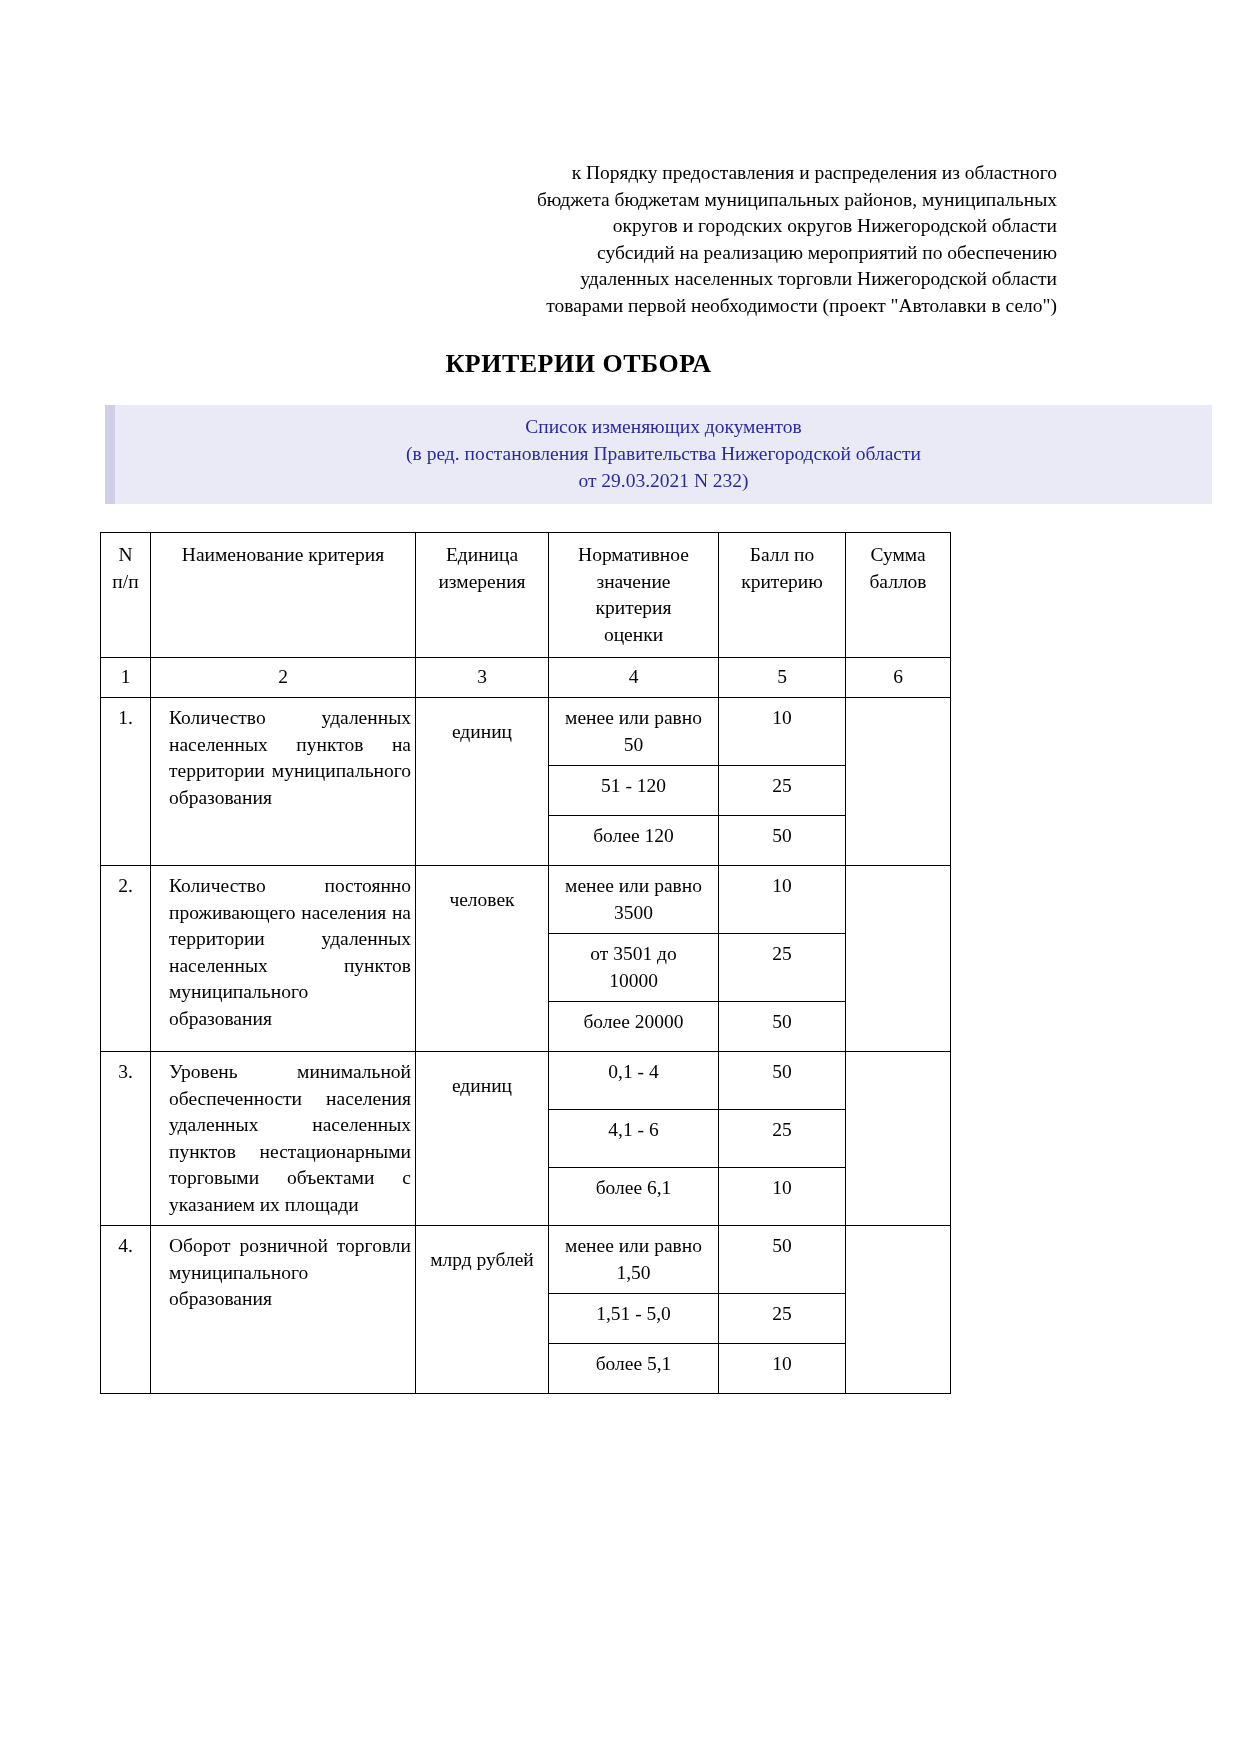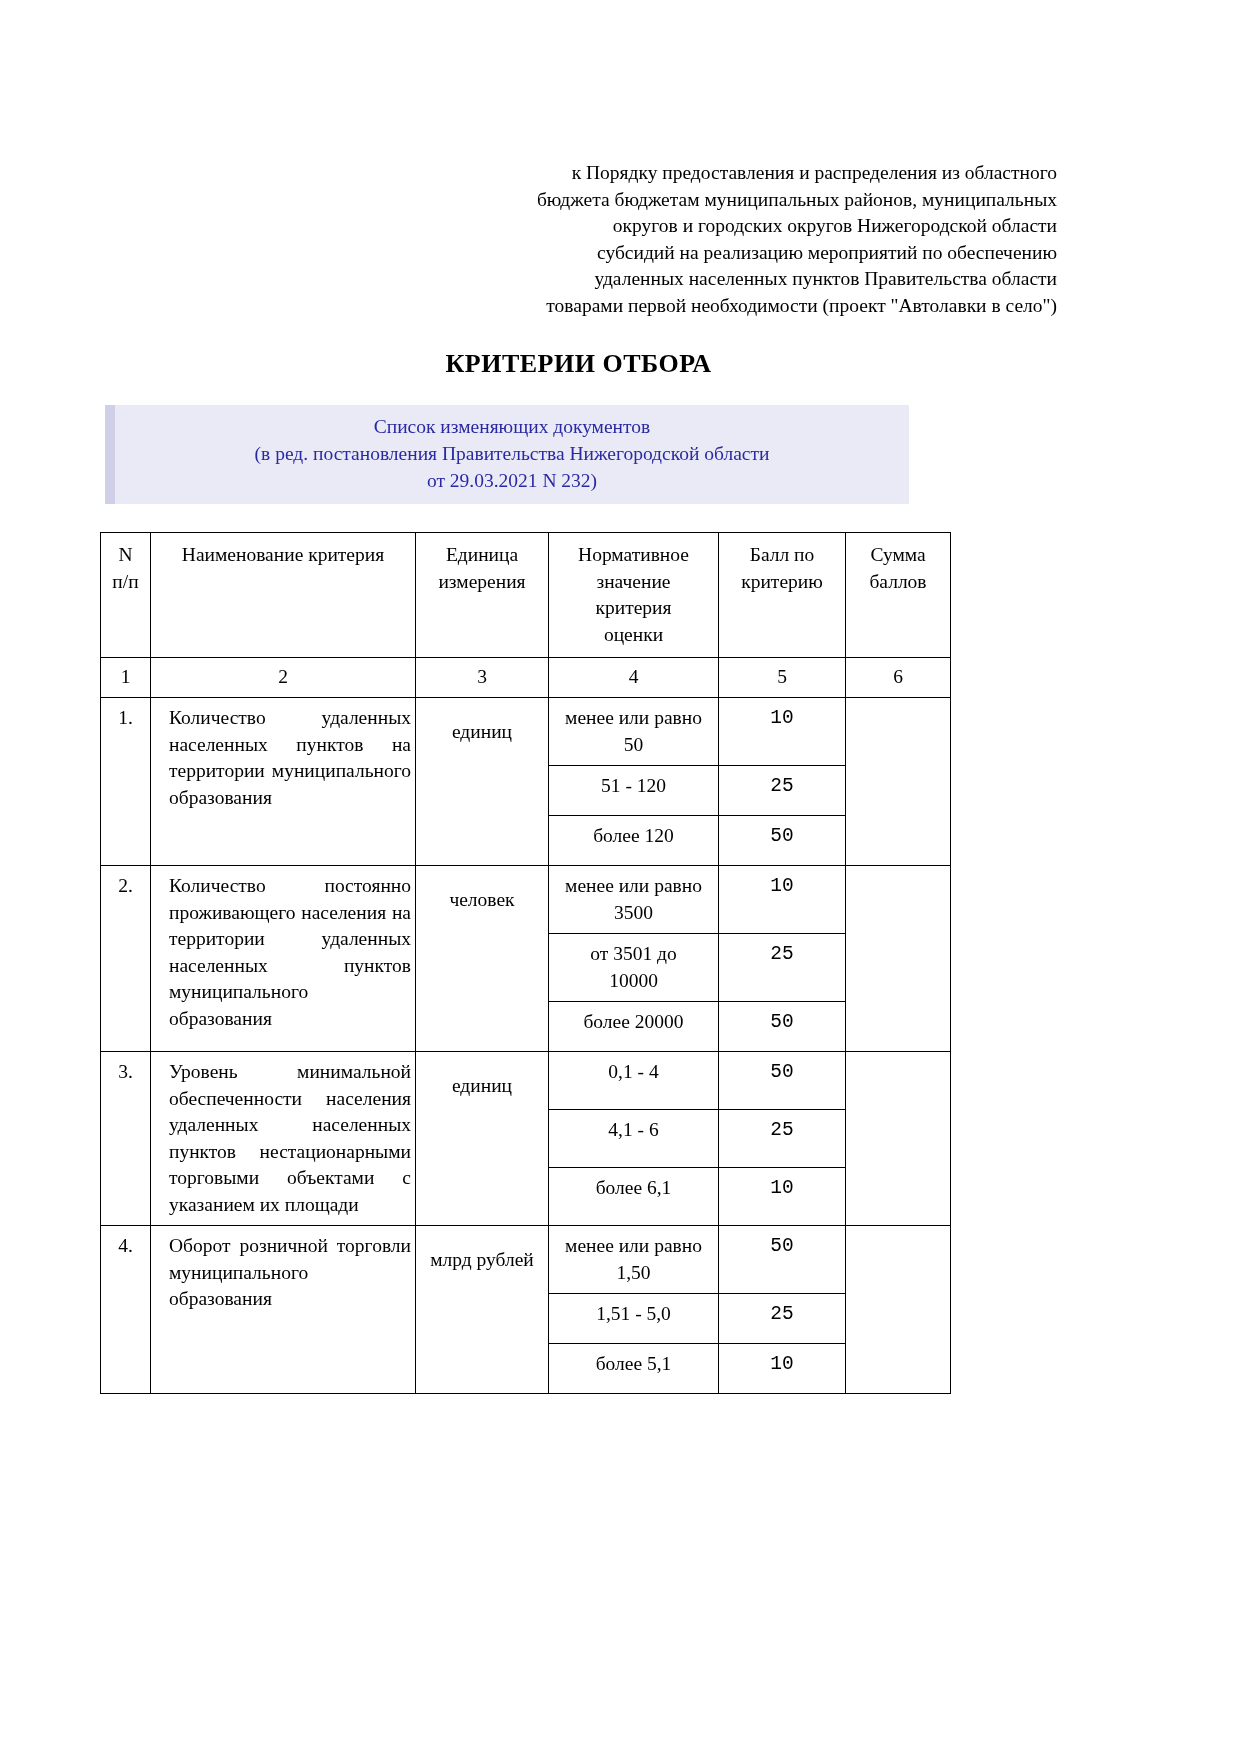--- a/index.html
+++ b/index.html
@@ -25,21 +25,21 @@
     margin: 30px 0 0 100px;
     width: 957px;
     text-align: center;
     font-size: 26px;
     font-weight: bold;
     letter-spacing: 0.5px;
   }
 
   .note-box {
     margin: 26px 0 0 105px;
-    width: 804px;
+    width: 1107px;
     position: relative;
     background: var(--note-bg, #eaeaf6);
     color: var(--note-text, #2929a3);
     text-align: center;
     font-size: 19.5px;
     line-height: 27px;
     padding: 8px 14px 10px 24px;
   }
   .note-box::before {
     content: "";
@@ -72,32 +72,32 @@
   td.colnum {
     text-align: center;
     padding: 6px 4px;
     height: 40px;
   }
   tr.sub { height: 50px; }
   td.num   { text-align: center; padding: 7px 4px; }
   td.crit  { text-align: justify; padding: 7px 4px 7px 18px; }
   td.unit  { text-align: center;  padding: 21px 6px; }
   td.val   { text-align: center;  padding: 7px 8px; white-space: pre-line; }
-  td.score { text-align: center;  padding: 7px 11px; font-family: Liberation Mono, monospace; }
+  td.score { text-align: center;  padding: 7px 11px; }
   td.sum   { padding: 7px 6px; }
 </style>
 </head>
 <body>
 
 <div class="appendix">
     <div class="line">к Порядку предоставления и распределения из областного</div>
     <div class="line">бюджета бюджетам муниципальных районов, муниципальных</div>
     <div class="line">округов и городских округов Нижегородской области</div>
     <div class="line">субсидий на реализацию мероприятий по обеспечению</div>
-    <div class="line">удаленных населенных пунктов Правительства области</div>
+    <div class="line">удаленных населенных торговли Нижегородской области</div>
     <div class="line">товарами первой необходимости (проект "Автолавки в село")</div>
   </div>
 
 <h1 class="doc-title">КРИТЕРИИ ОТБОРА</h1>
 
 <div class="note-box">
     <div class="line">Список изменяющих документов</div>
     <div class="line">(в ред. постановления Правительства Нижегородской области</div>
     <div class="line">от 29.03.2021 N 232)</div>
   </div>

